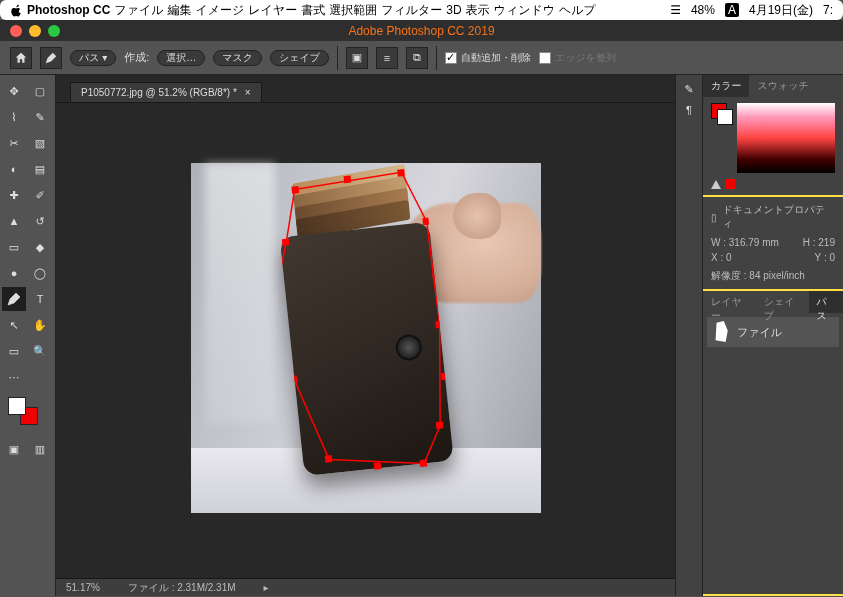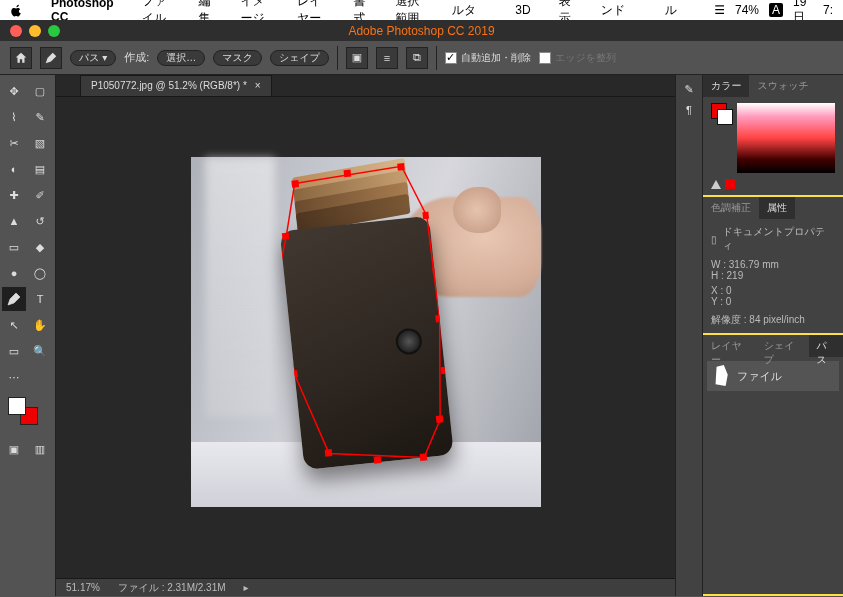--- a/index.html
+++ b/index.html
@@ -1,19 +1,19 @@
 <!DOCTYPE html>
 <html><head>
 <meta charset="utf-8">
 <style>
   * { box-sizing: border-box; margin: 0; padding: 0; font-family: -apple-system, "Hiragino Sans", sans-serif; }
   body { width: 843px; height: 597px; background: #535353; overflow: hidden; font-size: 11px; color: #ddd; }
 
   
-  .mac-menubar { height: 20px; background: #fff; display: flex; align-items: center; padding: 0 10px; color: #000; font-size: 12px; gap: 28px; }
+  .mac-menubar { height: 20px; background: #fff; display: flex; align-items: center; padding: 0 10px; color: #000; font-size: 12px; gap: 4px; border-radius: 6px; }
   .mac-menubar .right { margin-left: auto; display: flex; gap: 10px; align-items: center; }
   .mac-menubar .bold { font-weight: 600; }
   .apple-icon svg { width: 13px; height: 13px; display: block; }
 
   
   .ps-titlebar { height: 21px; background: #2e2e2e; display: flex; align-items: center; padding-left: 10px; gap: 6px; color: #f97316; font-size: 12px; position: relative; }
   .traffic { display: flex; gap: 7px; }
   .dot { width: 12px; height: 12px; border-radius: 50%; }
   .dot.r { background: #ff5f57; } .dot.y { background: #ffbd2e; } .dot.g { background: #28c940; }
   .ps-title { position: absolute; left: 50%; transform: translateX(-50%); }
@@ -37,21 +37,21 @@
   .tool { width: 24px; height: 24px; background: #535353; display: flex; align-items: center; justify-content: center; color: #ddd; position: relative; }
   .tool.selected { background: #1f1f1f; }
   .tool svg { width: 16px; height: 16px; fill: #ddd; stroke: #ddd; }
   .swatches { margin-top: 6px; position: relative; height: 32px; }
   .sw { position: absolute; width: 18px; height: 18px; border: 1px solid #222; }
   .sw.fg { background: #fff; top: 0; left: 6px; z-index: 2; }
   .sw.bg { background: #e00; top: 10px; left: 18px; }
 
   
   .doc-area { flex: 1; background: #282828; display: flex; flex-direction: column; position: relative; }
-  .doc-tabs { height: 22px; display: flex; padding-left: 24px; border-bottom: 1px solid #181818; }
+  .doc-tabs { height: 28px; display: flex; align-items: flex-end; padding-left: 14px; border-bottom: 1px solid #181818; }
   .doc-tab { background: #3a3a3a; padding: 4px 10px; font-size: 10px; color: #ddd; border: 1px solid #181818; border-bottom: none; display: flex; gap: 8px; }
   .canvas-wrap { flex: 1; display: flex; align-items: flex-start; justify-content: center; padding-top: 60px; position: relative; }
   .photo { width: 350px; height: 350px; position: relative; background: linear-gradient(110deg, #aeb1b8 0%, #c9cbd2 35%, #d7d7dc 55%, #9ca0a7 100%); }
   
   .photo::before { content: ""; position: absolute; bottom: 0; left: 0; right: 0; height: 65px; background: linear-gradient(180deg, #e8e8ee 0%, #d0d0d8 100%); }
   
   .photo::after { content: ""; position: absolute; left: 14px; top: 0; width: 70px; height: 260px; background: linear-gradient(180deg, rgba(255,255,255,0.5), rgba(255,255,255,0.15)); filter: blur(4px); }
   
   .wallet { position: absolute; left: 98px; top: 10px; width: 150px; height: 300px; transform: rotate(-6deg); }
   .wallet-body { position: absolute; top: 56px; left: 0; width: 150px; height: 240px; background: linear-gradient(160deg, #413831 0%, #2d251f 60%, #1c1712 100%); border-radius: 14px; box-shadow: 0 12px 20px rgba(0,0,0,0.45); }
@@ -63,41 +63,41 @@
   .c3 { top: 24px; background: linear-gradient(90deg, #6a4a2e, #a87c4f); }
   .c4 { top: 36px; background: linear-gradient(90deg, #4e3520, #7b5936); }
   .hand { position: absolute; right: 0; top: 10px; width: 150px; height: 190px; }
   .hand::before { content: ""; position: absolute; right: 0; top: 30px; width: 140px; height: 100px; background: radial-gradient(ellipse at 60% 40%, #e8c7b3 0%, #d5ae99 60%, #b8917c 100%); border-radius: 70px 30px 30px 70px / 70px 50px 50px 70px; filter: blur(1px); }
   .hand::after { content: ""; position: absolute; right: 40px; top: 20px; width: 48px; height: 46px; background: radial-gradient(ellipse, #e6c3ae 0%, #c9a089 80%); border-radius: 50% 40% 40% 50%; }
   
   .path-overlay { position: absolute; left: 98px; top: 10px; width: 150px; height: 300px; transform: rotate(-6deg); pointer-events: none; }
   .path-overlay svg .pathline { fill: none; stroke: #ff0000; stroke-width: 1.5; }
   .anchor { fill: #ff0000; }
   
-  .doc-status { height: 18px; background: #3e3e3e; border-top: 1px solid #181818; display: flex; align-items: center; padding: 0 10px; gap: 18px; font-size: 10px; color: #bbb; }
+  .doc-status { height: 18px; background: #3e3e3e; border-top: 1px solid #181818; display: flex; align-items: center; padding: 0 10px; gap: 28px; font-size: 10px; color: #bbb; }
 
   
   .mid-strip { width: 28px; background: #424242; border-left: 1px solid #222; border-right: 1px solid #222; display: flex; flex-direction: column; align-items: center; padding-top: 8px; gap: 8px; }
 
   
   .panels { width: 140px; background: #424242; display: flex; flex-direction: column; }
   .panel { border-bottom: 2px solid #fde047; }
   .panel-tabs { display: flex; height: 22px; font-size: 10px; }
   .ptab { padding: 4px 8px; color: #999; }
   .ptab.active { background: #2f2f2f; color: #ddd; }
   .panel-body { padding: 6px 8px; font-size: 10px; color: #bbb; }
   .color-preview { display: flex; gap: 4px; align-items: flex-start; }
   .color-sw { position: relative; width: 22px; height: 22px; }
   .color-sw .a { position: absolute; width: 16px; height: 16px; background: #e00; border:1px solid #111; }
   .color-sw .b { position: absolute; width: 16px; height: 16px; background: #fff; border:1px solid #111; top: 6px; left: 6px; }
   .ramp { flex: 1; height: 70px; background: linear-gradient(to bottom, #fff 0%, #f9b 20%, #f44 50%, #400 80%, #000 100%); }
   .warn-row { display:flex; gap:4px; align-items:center; margin-top: 6px; }
   .warn-row .tri { width: 0; height: 0; border-left: 5px solid transparent; border-right: 5px solid transparent; border-bottom: 9px solid #ccc; }
   .warn-row .cube { width: 10px; height: 10px; background: #e00; }
-  .prop-row { display:flex; justify-content: flex-end; margin-bottom: 4px; flex-direction: column; }
+  .prop-row { display:flex; justify-content: space-between; margin-bottom: 4px; }
   .paths-body { padding: 4px; }
   .path-item { background: #545454; padding: 4px 6px; display:flex; align-items:center; gap:6px; }
   .path-thumb { width: 18px; height: 22px; background: #fff; clip-path: polygon(20% 8%, 60% 0%, 82% 44%, 70% 96%, 14% 88%); }
 
 </style>
 </head>
 <body>
 
 <div class="mac-menubar">
   <span class="apple-icon">
@@ -112,21 +112,21 @@
   <span>レイヤー</span>
   <span>書式</span>
   <span>選択範囲</span>
   <span>フィルター</span>
   <span>3D</span>
   <span>表示</span>
   <span>ウィンドウ</span>
   <span>ヘルプ</span>
   <div class="right">
     <span>☰</span>
-    <span>74%</span>
+    <span>48%</span>
     <span style="background:#000;color:#fff;padding:0 3px;border-radius:2px">A</span>
     <span>4月19日(金)</span>
     <span>7:</span>
   </div>
 </div>
 
 <div class="ps-titlebar">
   <div class="traffic">
     <div class="dot r"></div>
     <div class="dot y"></div>
@@ -300,24 +300,20 @@
           <div class="ramp"></div>
         </div>
         <div class="warn-row">
           <div class="tri"></div>
           <div class="cube"></div>
         </div>
       </div>
     </div>
 
     <div class="panel">
-      <div class="panel-tabs">
-        <div class="ptab">色調補正</div>
-        <div class="ptab active">属性</div>
-      </div>
       <div class="panel-body">
         <div style="display:flex;align-items:center;gap:6px;margin-bottom:6px">
           <span>▯</span>
           <span>ドキュメントプロパティ</span>
         </div>
         <div class="prop-row">
           <span><span>W :</span> <span>316.79 mm</span></span>
           <span><span>H :</span> <span>219</span></span>
         </div>
         <div class="prop-row">

